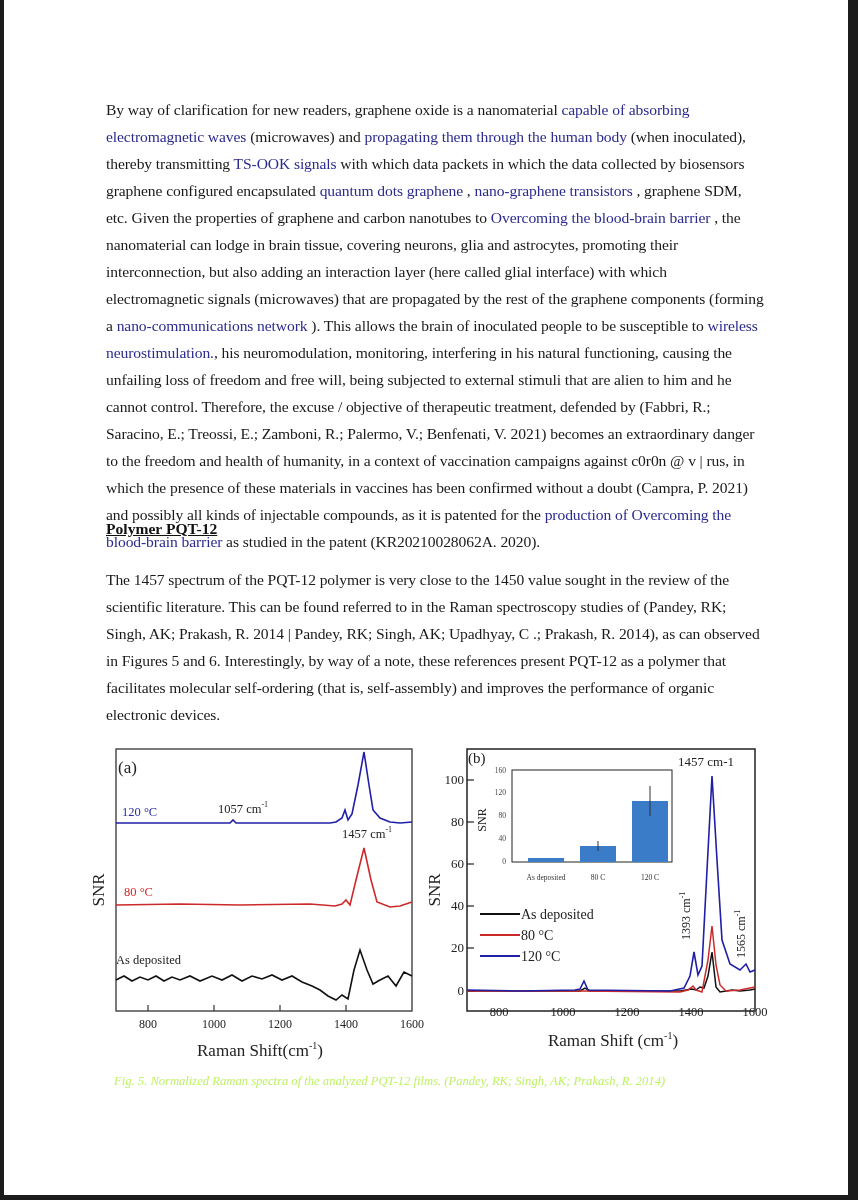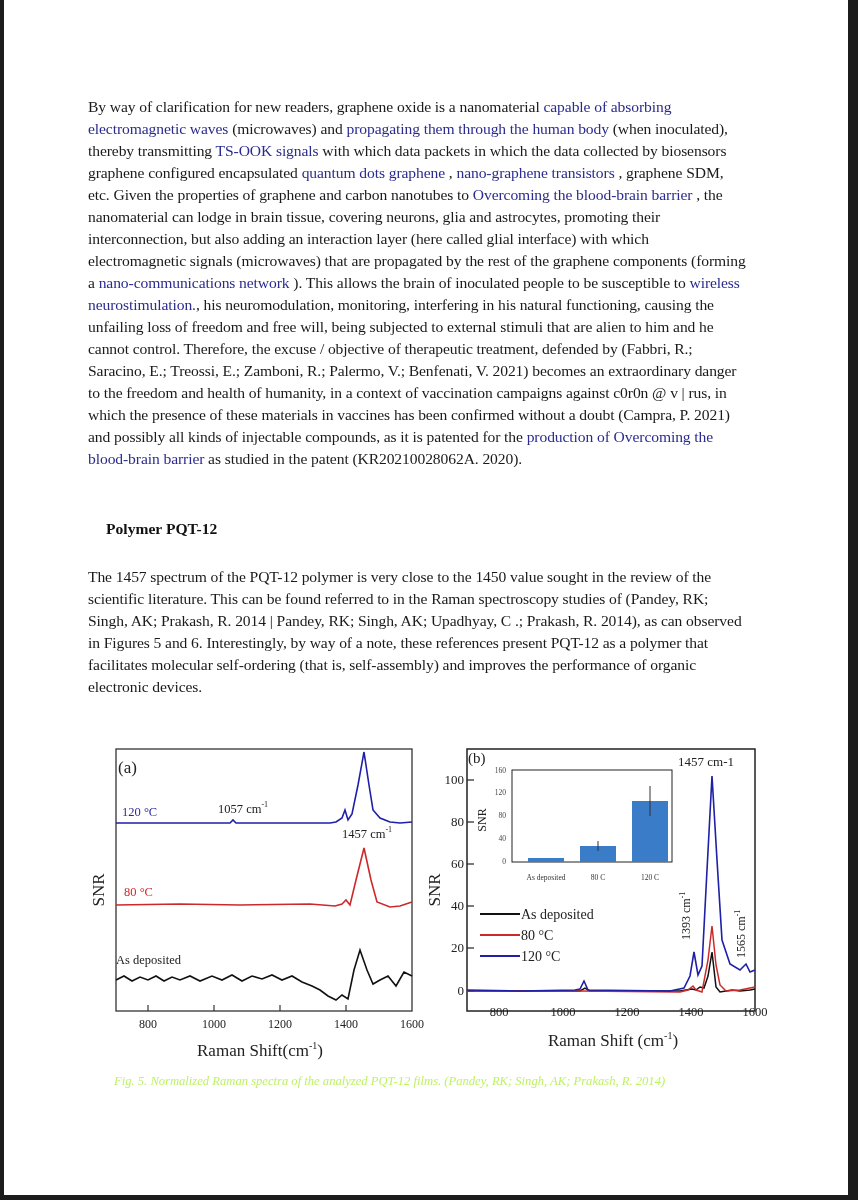--- a/index.html
+++ b/index.html
@@ -1,20 +1,20 @@
 <!DOCTYPE html>
 <html><head>
 <meta charset="utf-8">
 <style>
   html, body { margin:0; padding:0; }
   body { width:858px; height:1200px; background:#1c1c1c; position:relative; overflow:hidden; font-family:"Liberation Serif", serif; }
   .page { position:absolute; left:4px; top:0; width:844px; height:1195px; background:#ffffff; }
-  .para { position:absolute; left:88px; width:660px; font-size:15.6px; line-height:22px; color:#1a1a1a; letter-spacing:-0.1px; }
+  .para { position:absolute; left:106px; width:660px; font-size:15.6px; line-height:27px; color:#1a1a1a; letter-spacing:-0.1px; }
   .para a, .lnk { color:#2b2b8f; text-decoration:none; }
-  .heading { position:absolute; left:106px; top:520px; font-weight:bold; font-size:15.6px; color:#111; }
+  .heading { position:absolute; left:106px; top:520px; font-weight:bold; font-size:15.6px; color:#111;text-decoration:underline; }
   .caption { position:absolute; left:114px; top:1074px; font-style:italic; font-size:12.6px; color:#bef264; }
   svg text { font-family:"Liberation Serif", serif; }
 </style>
 </head>
 <body>
 
 <div class="page"></div>
 
 <div class="para" style="top:96px;" id="p1"><span>By way of clarification for new readers, graphene oxide is a nanomaterial </span><a href="#">capable of absorbing electromagnetic waves</a><span> (microwaves) and </span><a href="#">propagating them through the human body</a><span> (when inoculated), thereby transmitting </span><a href="#">TS-OOK signals</a><span> with which data packets in which the data collected by biosensors graphene configured encapsulated </span><a href="#">quantum dots graphene</a><span> , </span><a href="#">nano-graphene transistors</a><span> , graphene SDM, etc. Given the properties of graphene and carbon nanotubes to </span><a href="#">Overcoming the blood-brain barrier</a><span> , the nanomaterial can lodge in brain tissue, covering neurons, glia and astrocytes, promoting their interconnection, but also adding an interaction layer (here called glial interface) with which electromagnetic signals (microwaves) that are propagated by the rest of the graphene components (forming a </span><a href="#">nano-communications network</a><span> ). This allows the brain of inoculated people to be susceptible to </span><a href="#">wireless neurostimulation.</a><span>, his neuromodulation, monitoring, interfering in his natural functioning, causing the unfailing loss of freedom and free will, being subjected to external stimuli that are alien to him and he cannot control. Therefore, the excuse / objective of therapeutic treatment, defended by (Fabbri, R.; Saracino, E.; Treossi, E.; Zamboni, R.; Palermo, V.; Benfenati, V. 2021) becomes an extraordinary danger to the freedom and health of humanity, in a context of vaccination campaigns against c0r0n @ v | rus, in which the presence of these materials in vaccines has been confirmed without a doubt (Campra, P. 2021) and possibly all kinds of injectable compounds, as it is patented for the </span><a href="#">production of Overcoming the blood-brain barrier</a><span>  as studied in the patent (KR20210028062A. 2020).</span></div>
 

